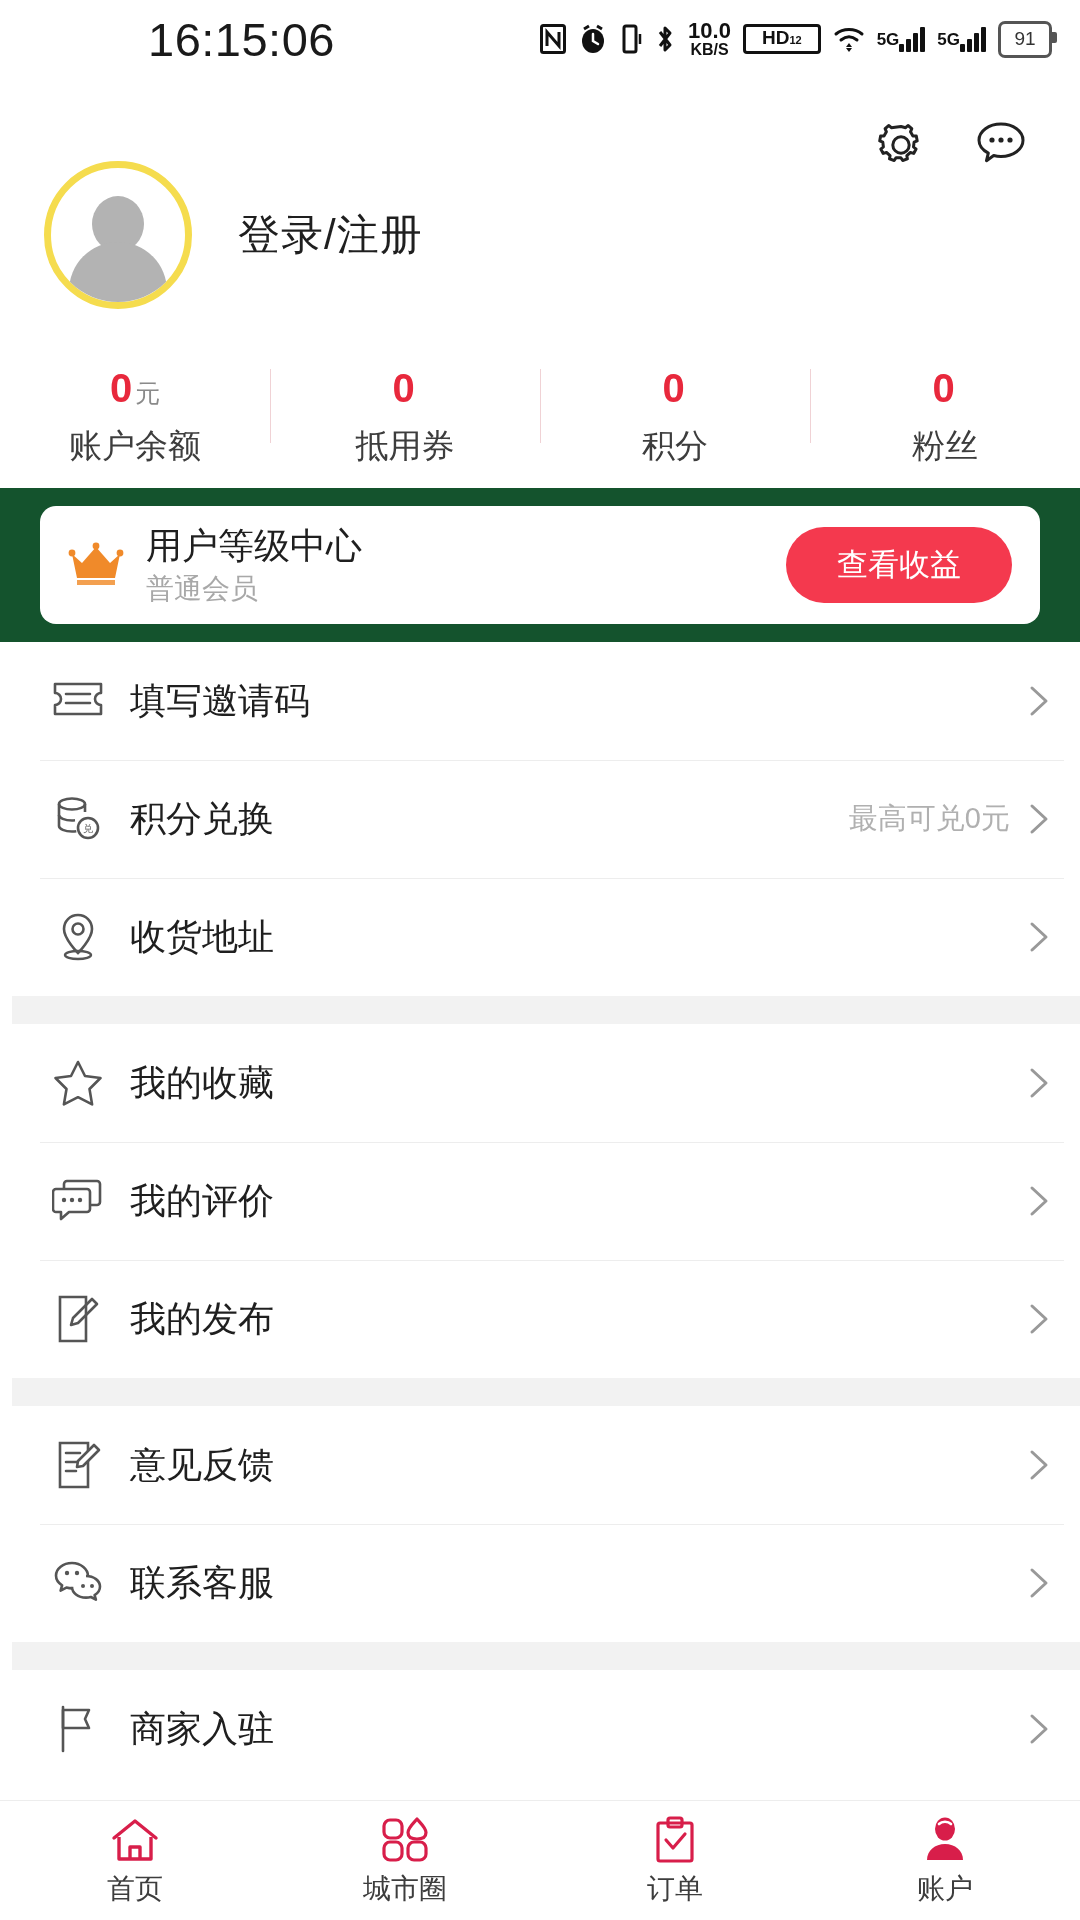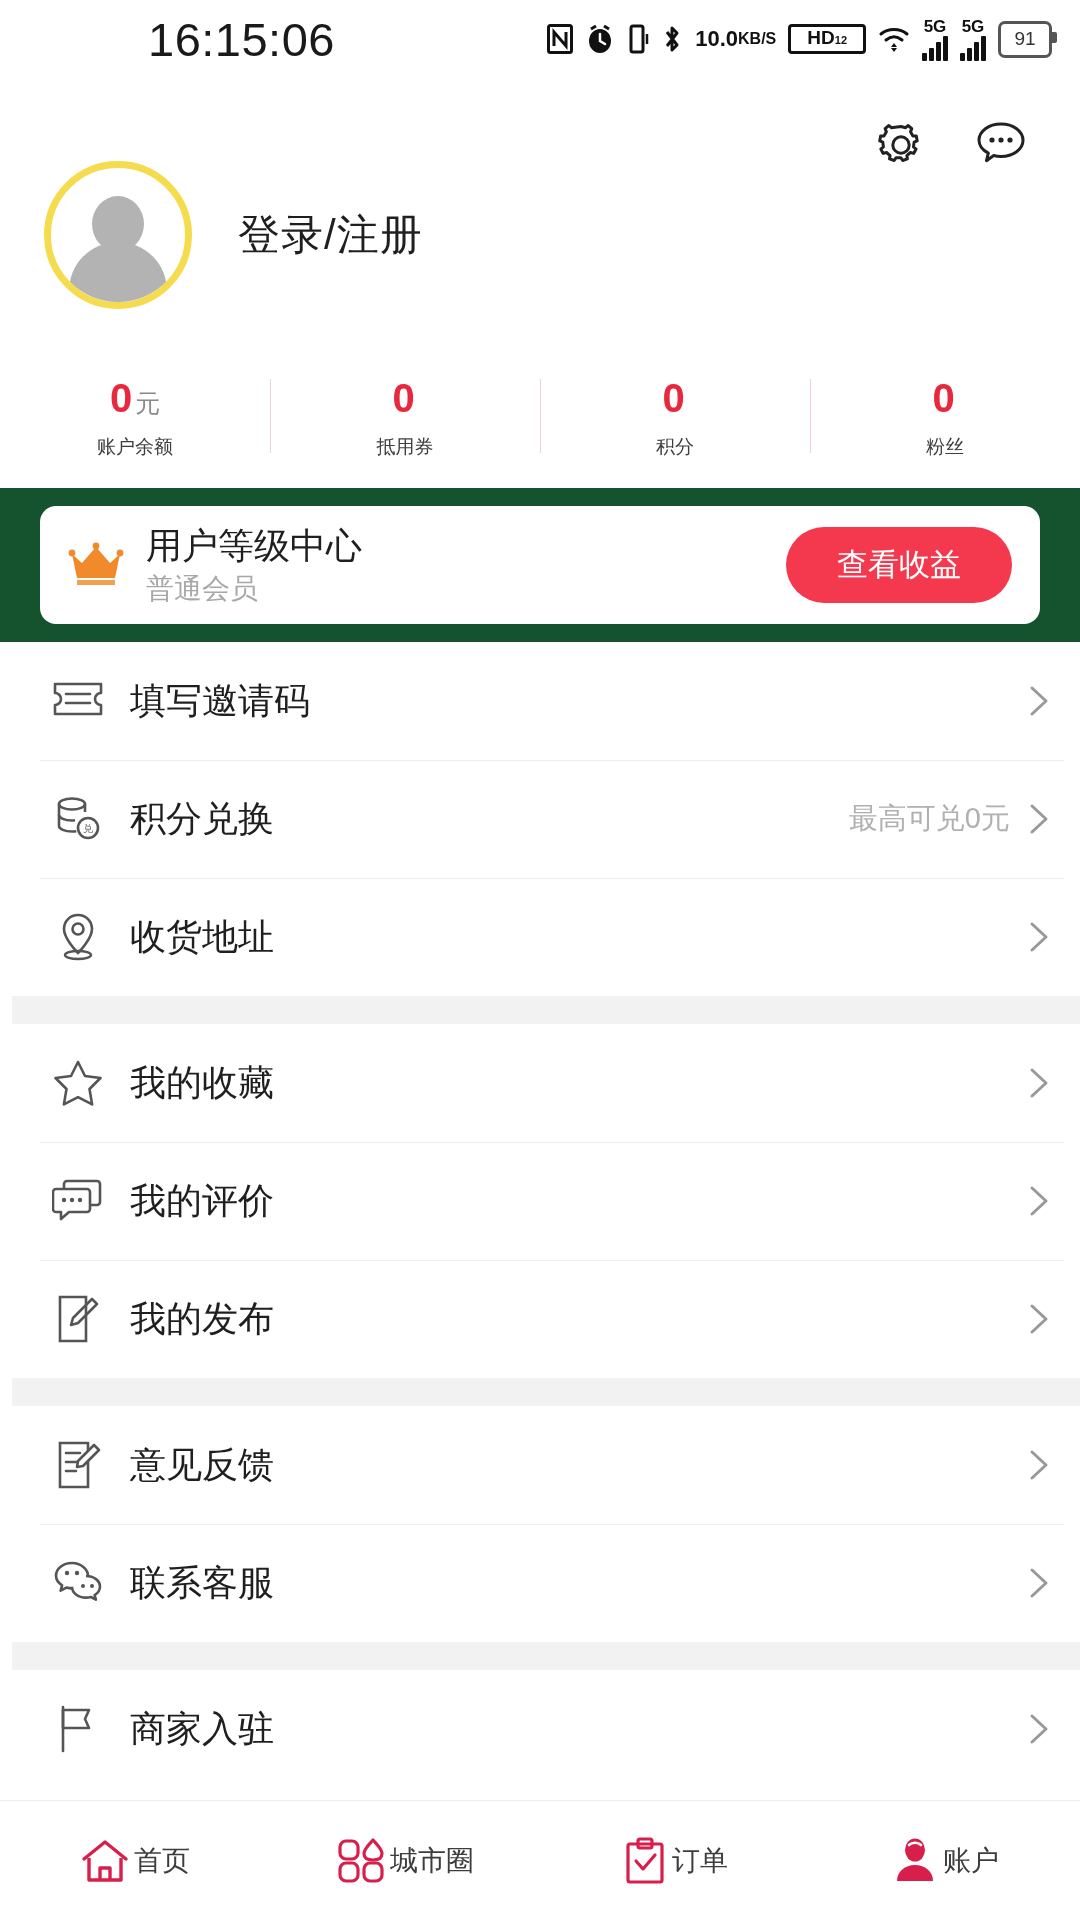--- a/index.html
+++ b/index.html
@@ -18,35 +18,35 @@
   }
   .sb-time {
     font-size: 47px; color: #1a1a1a; letter-spacing: 0.5px;
     margin-left: 148px; font-weight: 400;
   }
   .sb-right {
     margin-left: auto; margin-right: 28px;
     display: flex; align-items: center; gap: 12px;
   }
   .sb-ico { display: flex; align-items: center; justify-content: center; color: #111; }
-  .sb-net { display: flex; flex-direction: row; align-items: center; line-height: 0.95; color:#111; }
+  .sb-net { display: flex; flex-direction: column; align-items: center; line-height: 0.95; color:#111; }
   .sb-net .n1 { font-size: 22px; font-weight: 700; }
   .sb-net .n2 { font-size: 16px; font-weight: 700; }
   .sb-hd {
     border: 3px solid #111; border-radius: 4px; padding: 0 16px;
     font-size: 19px; font-weight: 700; color: #111; line-height: 22px;
     display: flex; align-items: baseline;
   }
   .sb-hd sup { font-size: 11px; }
   .sb-hd sub { font-size: 11px; }
   .sig { display: flex; align-items: flex-end; gap: 2px; height: 26px; }
   .sig i { display: block; width: 5px; background: #111; border-radius: 1px; }
   .sig i:nth-child(1){height:8px}.sig i:nth-child(2){height:13px}
   .sig i:nth-child(3){height:19px}.sig i:nth-child(4){height:25px}
-  .fiveg { display:flex; flex-direction:column; align-items:center; }
+  .fiveg { display:flex; align-items:center; }
   .fiveg span { font-size: 17px; font-weight: 700; color:#111; line-height: 17px; }
   .battery {
     width: 54px; height: 37px; border: 3px solid #555; border-radius: 7px;
     display:flex; align-items:center; justify-content:center; position: relative;
   }
   .battery span { font-size: 19px; color: #333; font-weight: 500; }
   .battery::after {
     content:""; position:absolute; right:-8px; top:8px; width:5px; height:11px;
     background:#555; border-radius: 0 2px 2px 0;
   }
@@ -85,21 +85,21 @@
     position: absolute; top: 356px; left: 0; width: 1080px; height: 120px;
     display: flex; align-items: center;
   }
   .stat { flex: 1; display: flex; flex-direction: column; align-items: center; position: relative; }
   .stat + .stat::before {
     content: ""; position: absolute; left: 0; top: 6px; width: 1px; height: 74px;
     background: #f0d2d5;
   }
   .stat-val { font-size: 40px; font-weight: 700; color: #E8283C; line-height: 50px; }
   .stat-val .unit { font-size: 25px; font-weight: 400; color: #8a8a8a; margin-left: 3px; }
-  .stat-label { font-size: 19px; color: #3d3d3d; margin-top: 6px; }
+  .stat-label { font-size: 33px; color: #3d3d3d; margin-top: 6px; }
   .vip-band {
     position: absolute; top: 488px; left: 0; width: 1080px; height: 154px;
     background: #14532d; display: flex; align-items: center;
   }
   .vip-card {
     margin: 0 40px; width: 1000px; height: 118px; background: #ffffff;
     border-radius: 16px; display: flex; align-items: center; padding: 0 28px;
   }
   .crown { width: 56px; height: 46px; flex: none; }
   .vip-texts { margin-left: 22px; display: flex; flex-direction: column; justify-content: center; }
@@ -134,21 +134,21 @@
     overflow: hidden;
   }
 
   
   .tabbar {
     position: absolute; bottom: 0; left: 0; width: 1080px; height: 120px;
     background: #ffffff; border-top: 1px solid #EDEDED;
     display: flex; align-items: center;
   }
   .tab {
-    flex: 1; display: flex; flex-direction: row; align-items: center; justify-content: center;
+    flex: 1; display: flex; flex-direction: column; align-items: center; justify-content: center;
     gap: 4px; cursor: pointer;
   }
   .tab-ico { height: 52px; display: flex; align-items: center; justify-content: center; }
   .tab-label { font-size: 28px; color: #3d3d3d; }
 </style>
 </head>
 <body>
 
 <div class="screen">
 

